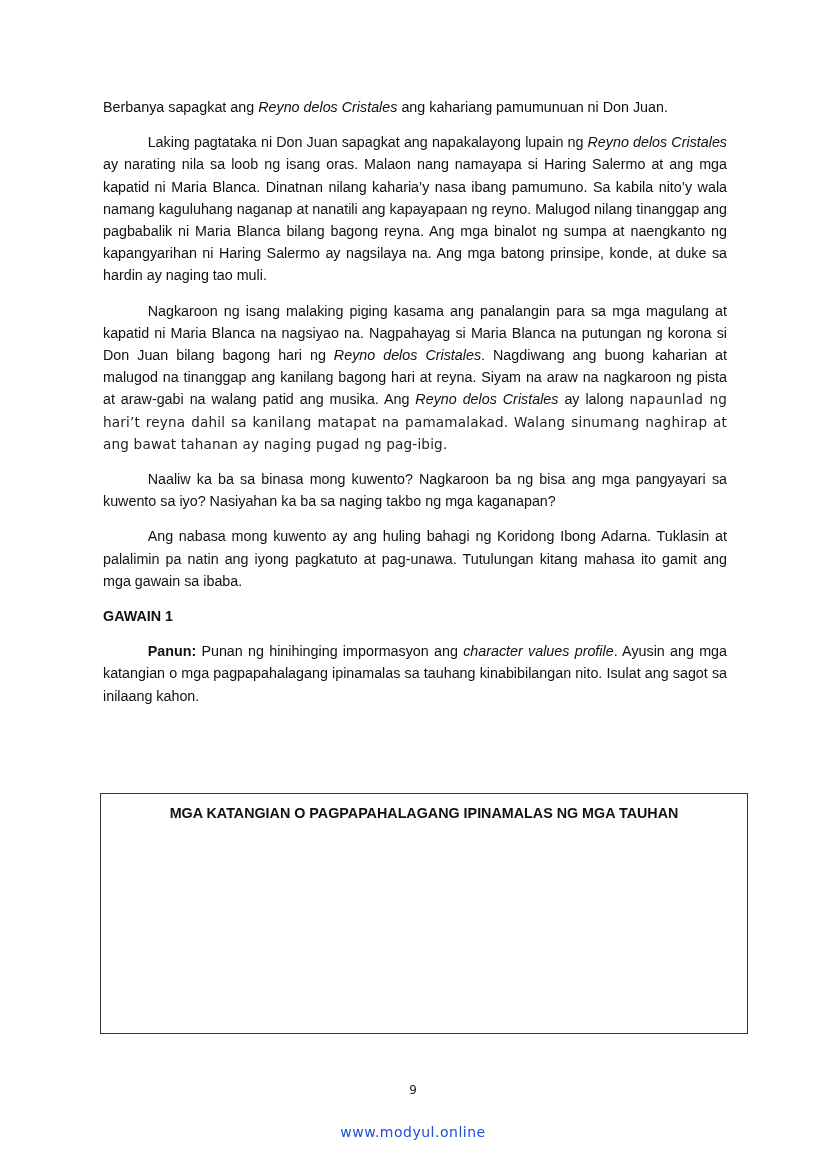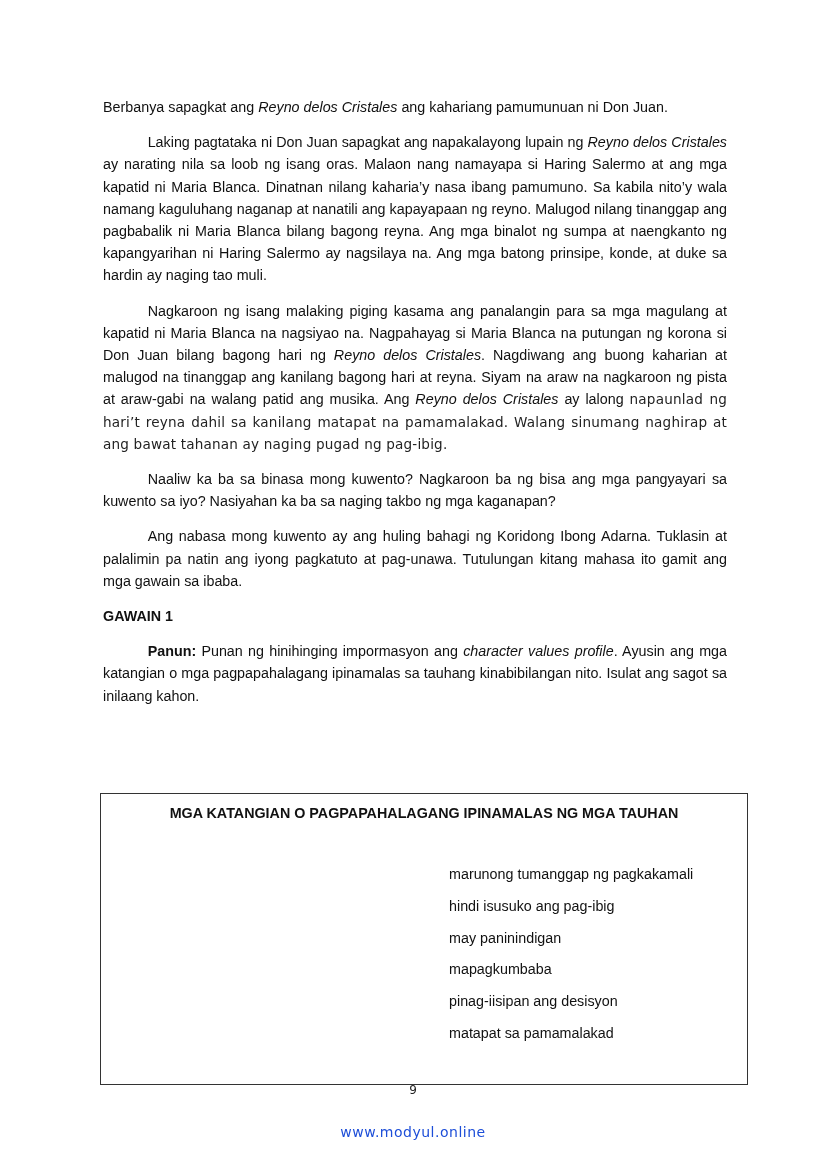--- a/index.html
+++ b/index.html
@@ -7,21 +7,21 @@
     .page { position: absolute; left: 103px; top: 96px; width: 624px;
       font-family: "Liberation Sans", sans-serif; font-size: 15.4px; line-height: 22.2px;
       transform: scaleX(0.93); transform-origin: left top; width: 671px; }
     p { margin: 0; text-align: justify; }
     .indent { text-indent: 48px; }
     .gap { margin-top: 13px; }
     .gothic { font-family: "DejaVu Sans", sans-serif; font-size: 14.6px; letter-spacing: 0.2px; color: #222; }
     .heading { font-weight: bold; margin-top: 13px; }
     em { font-style: italic; }
     strong { font-weight: bold; }
-    .box { position: absolute; left: 100px; top: 793px; width: 648px; height: 292px;
+    .box { position: absolute; left: 100px; top: 793px; width: 648px; height: 241px;
       border: 1.5px solid #333; box-sizing: border-box;
       font-family: "Liberation Sans", sans-serif; font-size: 15.4px; }
     .box-title { position: absolute; top: 10px; left: 0; right: 0; text-align: center; font-weight: bold;
       transform: scaleX(0.93); }
     .col { position: absolute; top: 69px; }
     .col.left { left: 10px; }
     .col.right { left: 348px; }
     .col div { height: 31.8px; line-height: 22px; white-space: nowrap; transform: scaleX(0.93); transform-origin: left top; }
     .pagenum { position: absolute; top: 1083px; left: 0; width: 826px; text-align: center;
       font-family: "DejaVu Sans", sans-serif; font-size: 12px; color: #222; }
@@ -42,24 +42,16 @@
 
   <p class="indent gap">Ang nabasa mong kuwento ay ang huling bahagi ng Koridong Ibong Adarna. Tuklasin at palalimin pa natin ang iyong pagkatuto at pag-unawa. Tutulungan kitang mahasa ito gamit ang mga gawain sa ibaba.</p>
 
   <p class="heading">GAWAIN 1</p>
 
   <p class="indent gap"><strong>Panun:</strong><span> Punan ng hinihinging impormasyon ang </span><em>character values profile</em><span>. Ayusin ang mga katangian o mga pagpapahalagang ipinamalas sa tauhang kinabibilangan nito. Isulat ang sagot sa inilaang kahon.</span></p>
 </div>
 
 <div class="box">
   <div class="box-title">MGA KATANGIAN O PAGPAPAHALAGANG IPINAMALAS NG MGA TAUHAN</div>
-  <div class="col right">
-    <div>marunong tumanggap ng pagkakamali</div>
-    <div>hindi isusuko ang pag-ibig</div>
-    <div>may paninindigan</div>
-    <div>mapagkumbaba</div>
-    <div>pinag-iisipan ang desisyon</div>
-    <div>matapat sa pamamalakad</div>
-  </div>
 </div>
 
 <div class="pagenum">9</div>
 <div class="watermark">www.modyul.online</div>
 
 </body></html>

